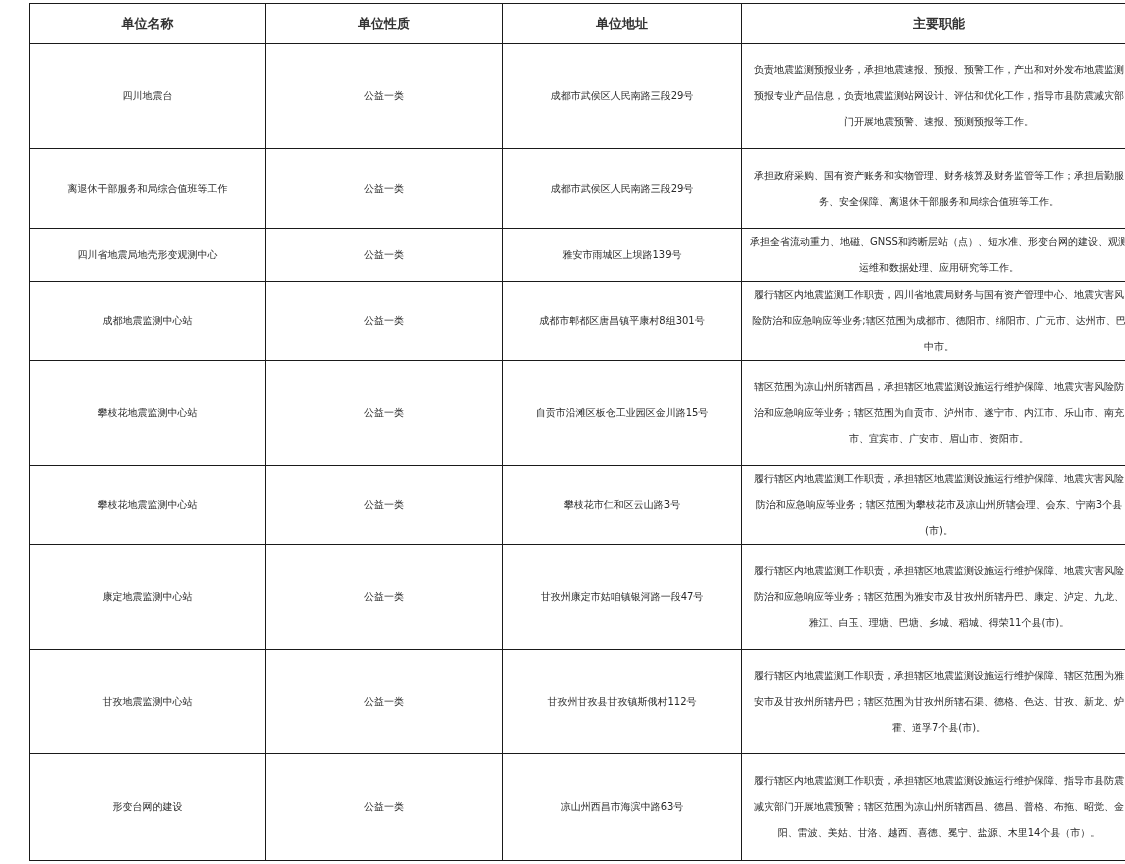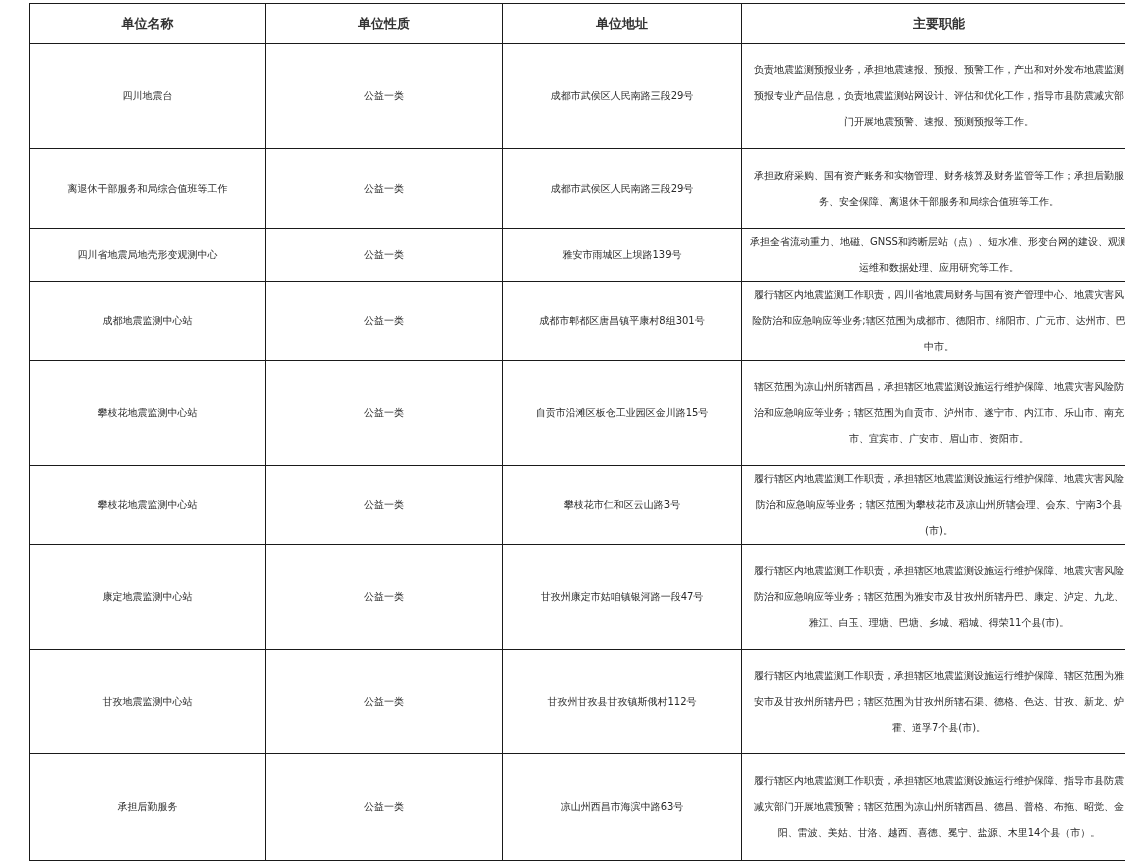--- a/index.html
+++ b/index.html
@@ -108,19 +108,19 @@
       <td class="addr">甘孜州康定市姑咱镇银河路一段47号</td>
       <td class="duty">履行辖区内地震监测工作职责，承担辖区地震监测设施运行维护保障、地震灾害风险防治和应急响应等业务；辖区范围为雅安市及甘孜州所辖丹巴、康定、泸定、九龙、雅江、白玉、理塘、巴塘、乡城、稻城、得荣11个县(市)。</td>
     </tr>
     <tr style="height:104px;">
       <td class="name">甘孜地震监测中心站</td>
       <td>公益一类</td>
       <td class="addr">甘孜州甘孜县甘孜镇斯俄村112号</td>
       <td class="duty">履行辖区内地震监测工作职责，承担辖区地震监测设施运行维护保障、辖区范围为雅安市及甘孜州所辖丹巴；辖区范围为甘孜州所辖石渠、德格、色达、甘孜、新龙、炉霍、道孚7个县(市)。</td>
     </tr>
     <tr style="height:107px;">
-      <td class="name">承担后勤服务</td>
+      <td class="name">形变台网的建设</td>
       <td>公益一类</td>
       <td class="addr">凉山州西昌市海滨中路63号</td>
       <td class="duty">履行辖区内地震监测工作职责，承担辖区地震监测设施运行维护保障、指导市县防震减灾部门开展地震预警；辖区范围为凉山州所辖西昌、德昌、普格、布拖、昭觉、金阳、雷波、美姑、甘洛、越西、喜德、冕宁、盐源、木里14个县（市）。</td>
     </tr>
   </tbody>
 </table>
 
 </body></html>

